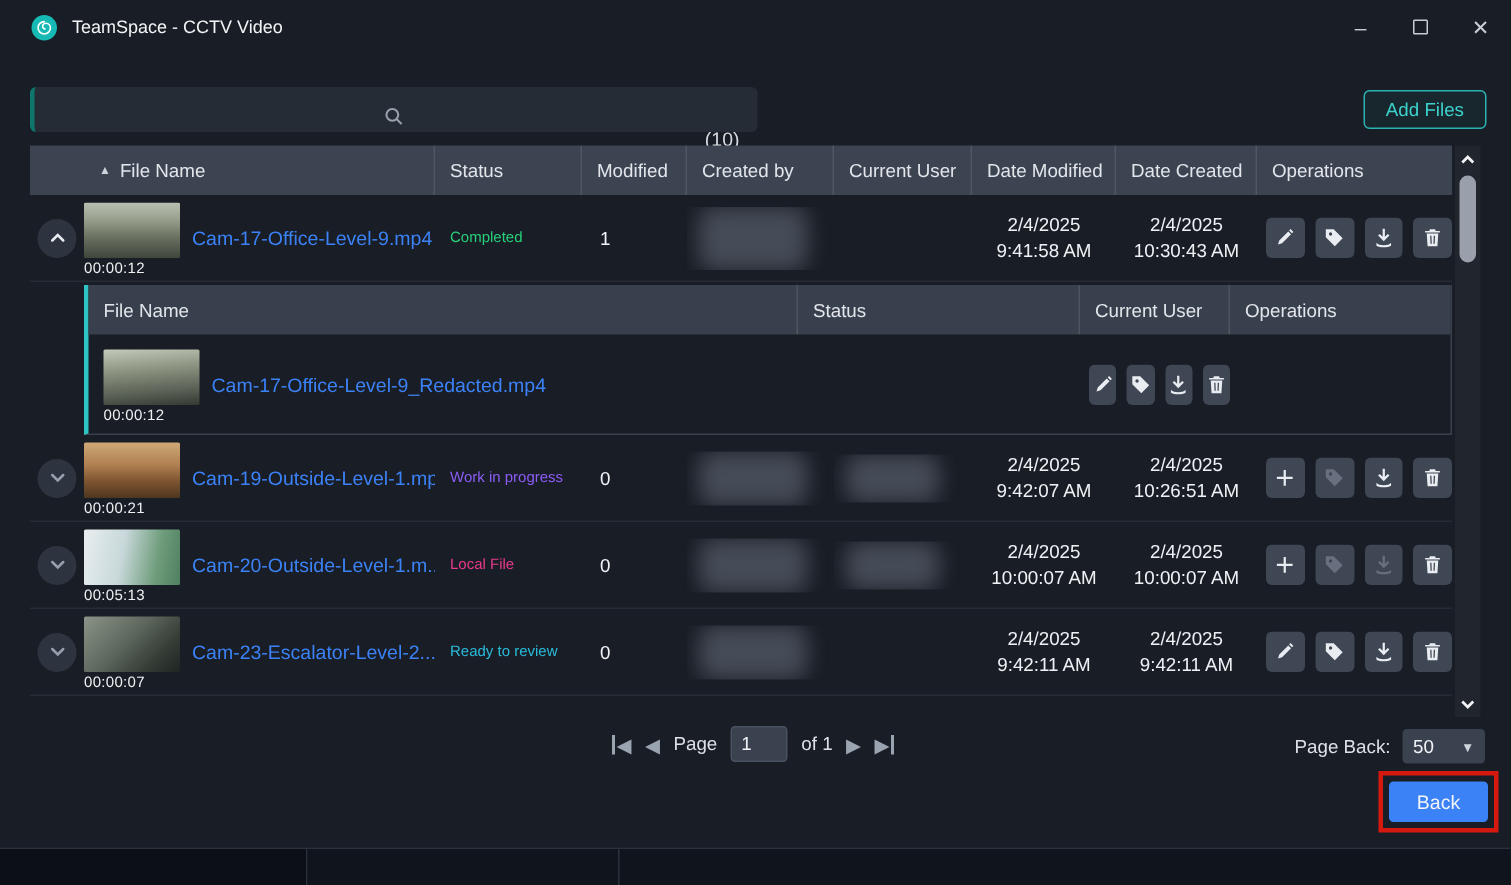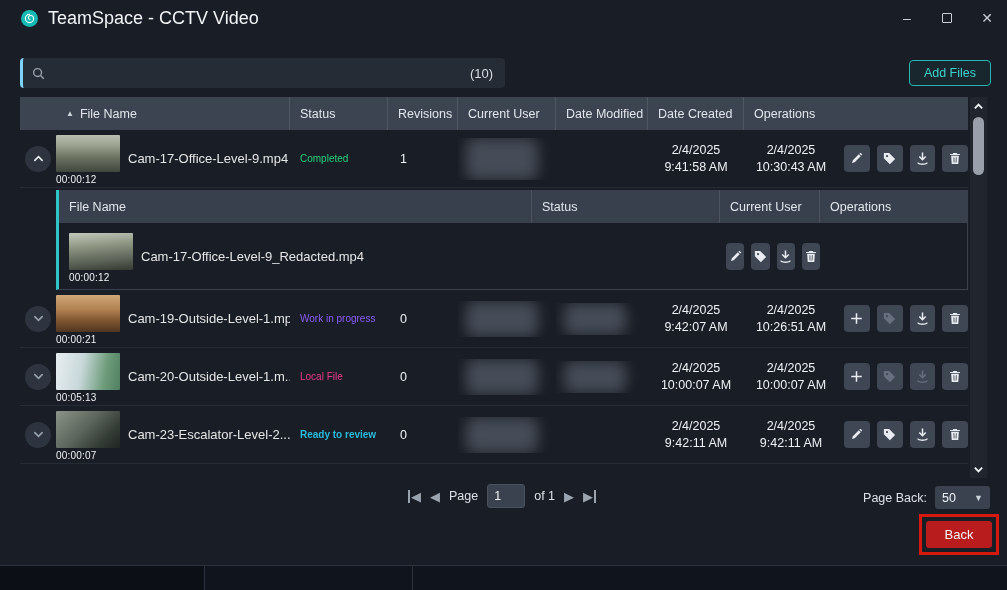--- a/index.html
+++ b/index.html
@@ -6,28 +6,28 @@
   html,body { width:1007px; height:590px; }
   body {
     font-family:"Liberation Sans","DejaVu Sans",sans-serif;
     background:#10141c; color:#e8ecf0; overflow:hidden; position:relative;
   }
   .app { position:absolute; left:0; top:0; width:1007px; height:565px; background:#191d25; }
 
   
   .titlebar { position:absolute; left:0; top:0; width:100%; height:36px; display:flex; align-items:center; }
   .logo { width:17px; height:17px; margin-left:21px; border-radius:50%; background:#17b9b4; display:flex; align-items:center; justify-content:center; }
-  .title-text { margin-left:10px; font-size:18px; color:#f2f4f6; }
+  .title-text { margin-left:10px; font-size:12px; color:#f2f4f6; }
   .win-controls { position:absolute; right:0; top:0; height:36px; display:flex; }
   .win-btn { width:40px; height:36px; display:flex; align-items:center; justify-content:center; color:#c9ced6; font-size:14px; cursor:pointer; }
   .maxi-box { width:10px; height:10px; border:1.4px solid #c9ced6; border-radius:1px; }
 
   
   .searchbar { position:absolute; left:20px; top:58px; width:485px; height:30px; background:#262c36;
-    border-left:3px solid #7dd3fc; border-radius:4px; display:flex; align-items:center; padding:0 12px 0 8px; }
+    border-left:3px solid #0f766e; border-radius:4px; display:flex; align-items:center; padding:12px 12px 0 8px;flex-direction:column; }
   .search-count { margin-left:auto; font-size:13px; color:#d8dce2; }
   .btn-open { position:absolute; right:99px; top:60px; height:26px; padding:0 13px; background:#3b4250; border:none;
     border-radius:4px; color:#eef1f4; font-size:12.5px; font-family:inherit; cursor:pointer; }
   .btn-add { position:absolute; right:16px; top:60px; height:26px; padding:0 14px; background:rgba(23,185,180,0.06);
     border:1px solid #29b4b2; border-radius:4px; color:#3ed2cd; font-size:12.5px; font-family:inherit; cursor:pointer; }
 
   
   .table-wrap { position:absolute; left:20px; top:97px; width:948px; }
   .grid-main { display:grid; grid-template-columns:36px 234px 98px 70px 98px 92px 96px 94px 130px; align-items:center; }
   .thead { background:#3c4452; height:33px; }
@@ -43,23 +43,23 @@
   .chev-circle { width:26px; height:26px; border-radius:50%; background:#2d3440; display:flex; align-items:center; justify-content:center; cursor:pointer; }
   .file-cell { display:flex; align-items:center; gap:8px; }
   .thumb-block { width:64px; flex:0 0 64px; padding-top:3px; }
   .thumb { width:64px; height:37px; border-radius:1px; }
   .thumb-office { background:linear-gradient(180deg,#b9c0b2 0%,#99a08d 30%,#6d7463 60%,#3f463c 100%),radial-gradient(circle at 30% 70%,#222 10%,transparent 40%); }
   .thumb-office2 { background:linear-gradient(175deg,#c3cabc 0%,#8f9683 35%,#5f665a 70%,#343a32 100%); }
   .thumb-street { background:linear-gradient(180deg,#cfa877 0%,#b08050 40%,#7d5430 70%,#4f3620 100%); }
   .thumb-lake { background:linear-gradient(100deg,#e8eef0 0%,#c8d8da 40%,#6f9d7c 75%,#4e7f5f 100%); }
   .thumb-esc { background:linear-gradient(135deg,#8b9488 0%,#5c665c 45%,#353d37 75%,#1f2521 100%); }
   .duration { font-size:10px; color:#f0f2f4; margin-top:2px; letter-spacing:0.2px; }
-  .fname { font-size:13px; color:#e5e5e5; white-space:nowrap; }
+  .fname { font-size:13px; color:#3b82f6; white-space:nowrap; }
   .status-txt { font-size:10px; padding-left:10px; }
-  .st-green { color:#27d07a; } .st-yellow { color:#8b5cf6; } .st-pink { color:#e93a8e; } .st-cyan { color:#2abbdb;font-weight:bold; }
+  .st-green { color:#27d07a; } .st-yellow { color:#8b5cf6; } .st-pink { color:#e93a8e; } .st-cyan { color:#2abbdb; }
   .rev-txt { font-size:12.5px; color:#f0f2f5; padding-left:12px; }
   .blur-blob { background:#77808e; opacity:0.48; filter:blur(7px); border-radius:9px; }
   .blob-cb { width:72px; height:36px; margin-left:8px; }
   .blob-cu { width:62px; height:32px; margin-left:8px; }
   .date-cell { text-align:center; font-size:12.5px; color:#eef1f4; line-height:17px; }
   .ops-cell { display:flex; gap:7px; padding-left:6px; }
   .op-btn { width:30px; height:27px; background:#3f4654; border:none; border-radius:4px; display:flex;
     align-items:center; justify-content:center; cursor:pointer; }
   .op-btn svg { fill:#e9edf1; }
   .op-btn.disabled svg { fill:#68707f; }
@@ -86,21 +86,21 @@
   .pg-ic.bar-r { border-right:2px solid #9aa3b0; padding-right:1px; }
   .pg-input { width:38px; height:24px; background:#3a4250; border:1px solid #4a5262; border-radius:3px;
     color:#f0f2f5; font-size:12.5px; padding-left:6px; font-family:inherit; }
   .pagesize { position:absolute; right:17px; top:486px; display:flex; align-items:center; gap:8px; font-size:12.5px; color:#dde1e7; }
   .ps-select { width:55px; height:23px; background:#3a4250; border-radius:3px; display:flex; align-items:center;
     padding:0 7px; color:#f0f2f5; cursor:pointer; justify-content:space-between; }
   .ps-caret { font-size:9px; color:#cdd3db; }
 
   
   .back-anno { position:absolute; right:8px; top:514px; border:3px solid #d6190e; padding:4px; }
-  .btn-back { width:66px; height:27px; background:#b91c1c; border:none; border-radius:3px; color:#f2f4f6;
+  .btn-back { width:66px; height:27px; background:#3b82f6; border:none; border-radius:3px; color:#f2f4f6;
     font-size:13px; font-family:inherit; cursor:pointer; }
 
   
   .desk-strip { position:absolute; left:0; top:565px; width:1007px; height:25px; background:#10141c; border-top:1px solid #2b323d; }
   .desk-seg1 { position:absolute; left:0; top:0; width:205px; height:25px; background:#0c1016; border-right:1px solid #2b323d; }
   .desk-seg2 { position:absolute; left:205px; top:0; width:208px; height:25px; background:#10141c; border-right:1px solid #2b323d; }
 </style>
 </head>
 <body>
 
@@ -135,21 +135,22 @@
 
   <div class="table-wrap">
 
     <div class="grid-main thead">
       <div class="cell"></div>
       <div class="cell">
           <span class="sort-arrow">▲</span>
           <span>File Name</span>
         </div>
       <div class="cell">Status</div>
-      <div class="cell">Revisions</div>
+      <div class="cell">Modified</div>
+      <div class="cell">Created by</div>
       <div class="cell">Current User</div>
       <div class="cell">Date Modified</div>
       <div class="cell">Date Created</div>
       <div class="cell">Operations</div>
     </div>
 
     <div class="grid-main trow">
       <div class="cell expand-cell">
         <span class="chev-circle">
           <svg width="11" height="11" viewBox="0 0 12 12">

